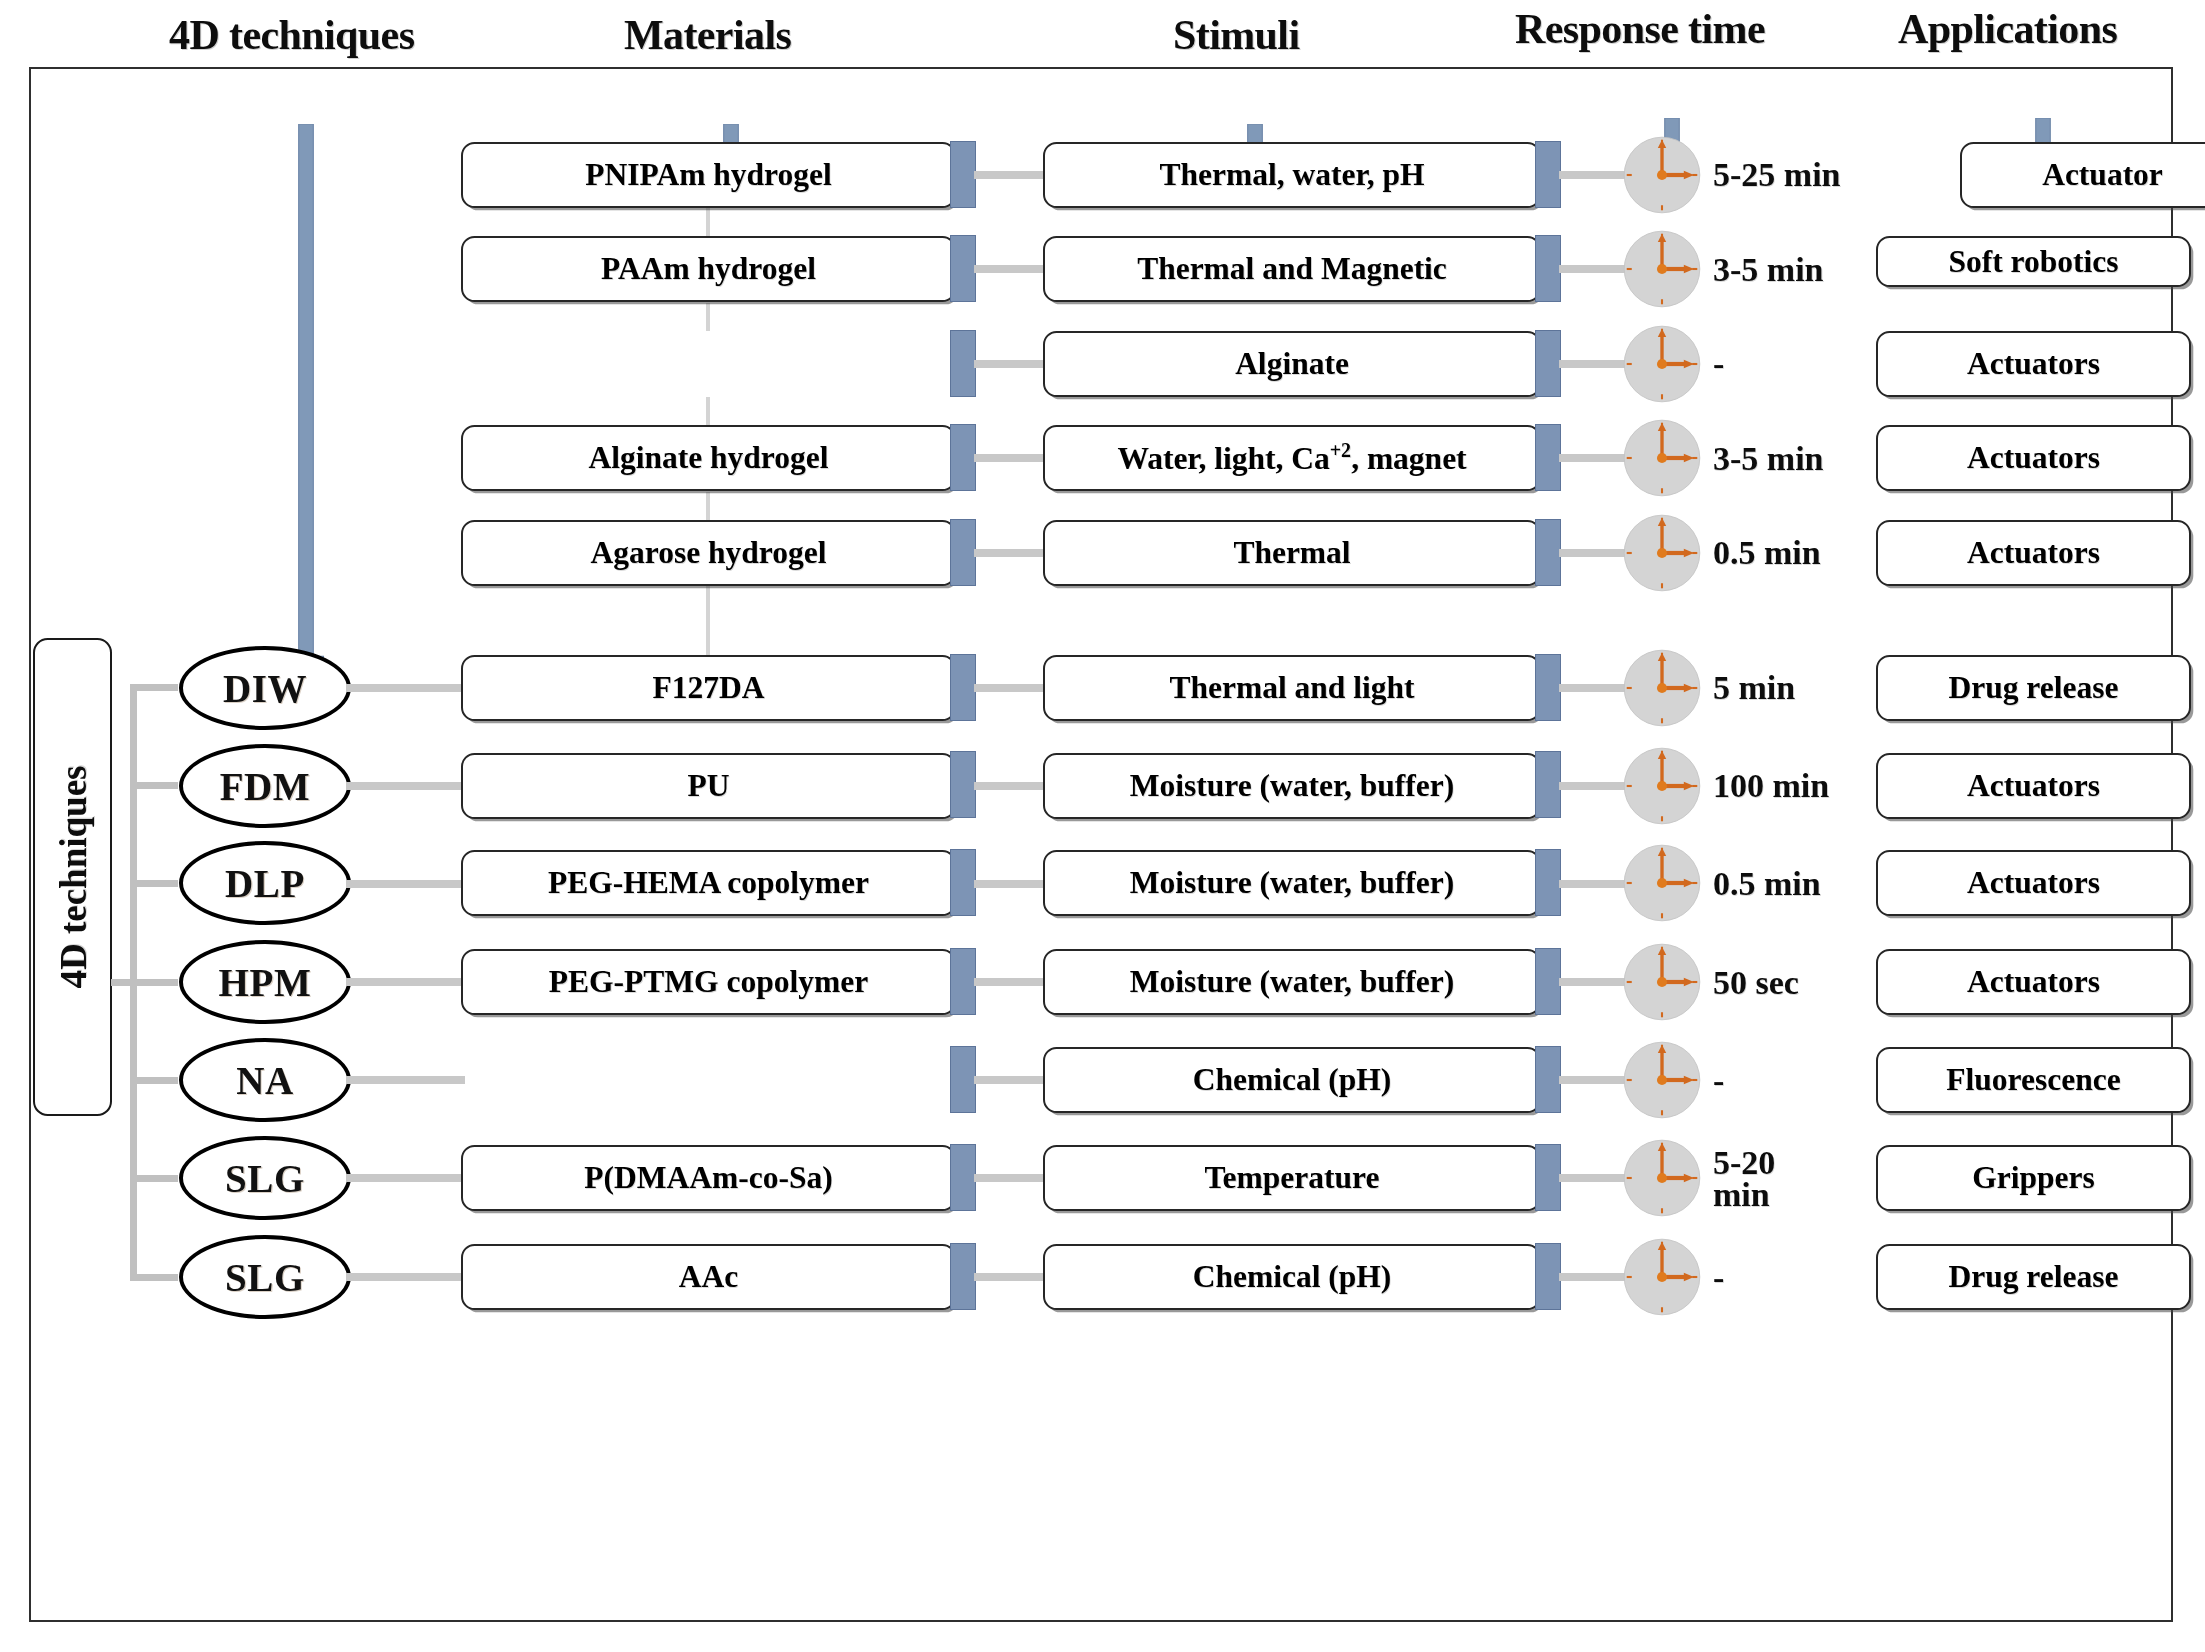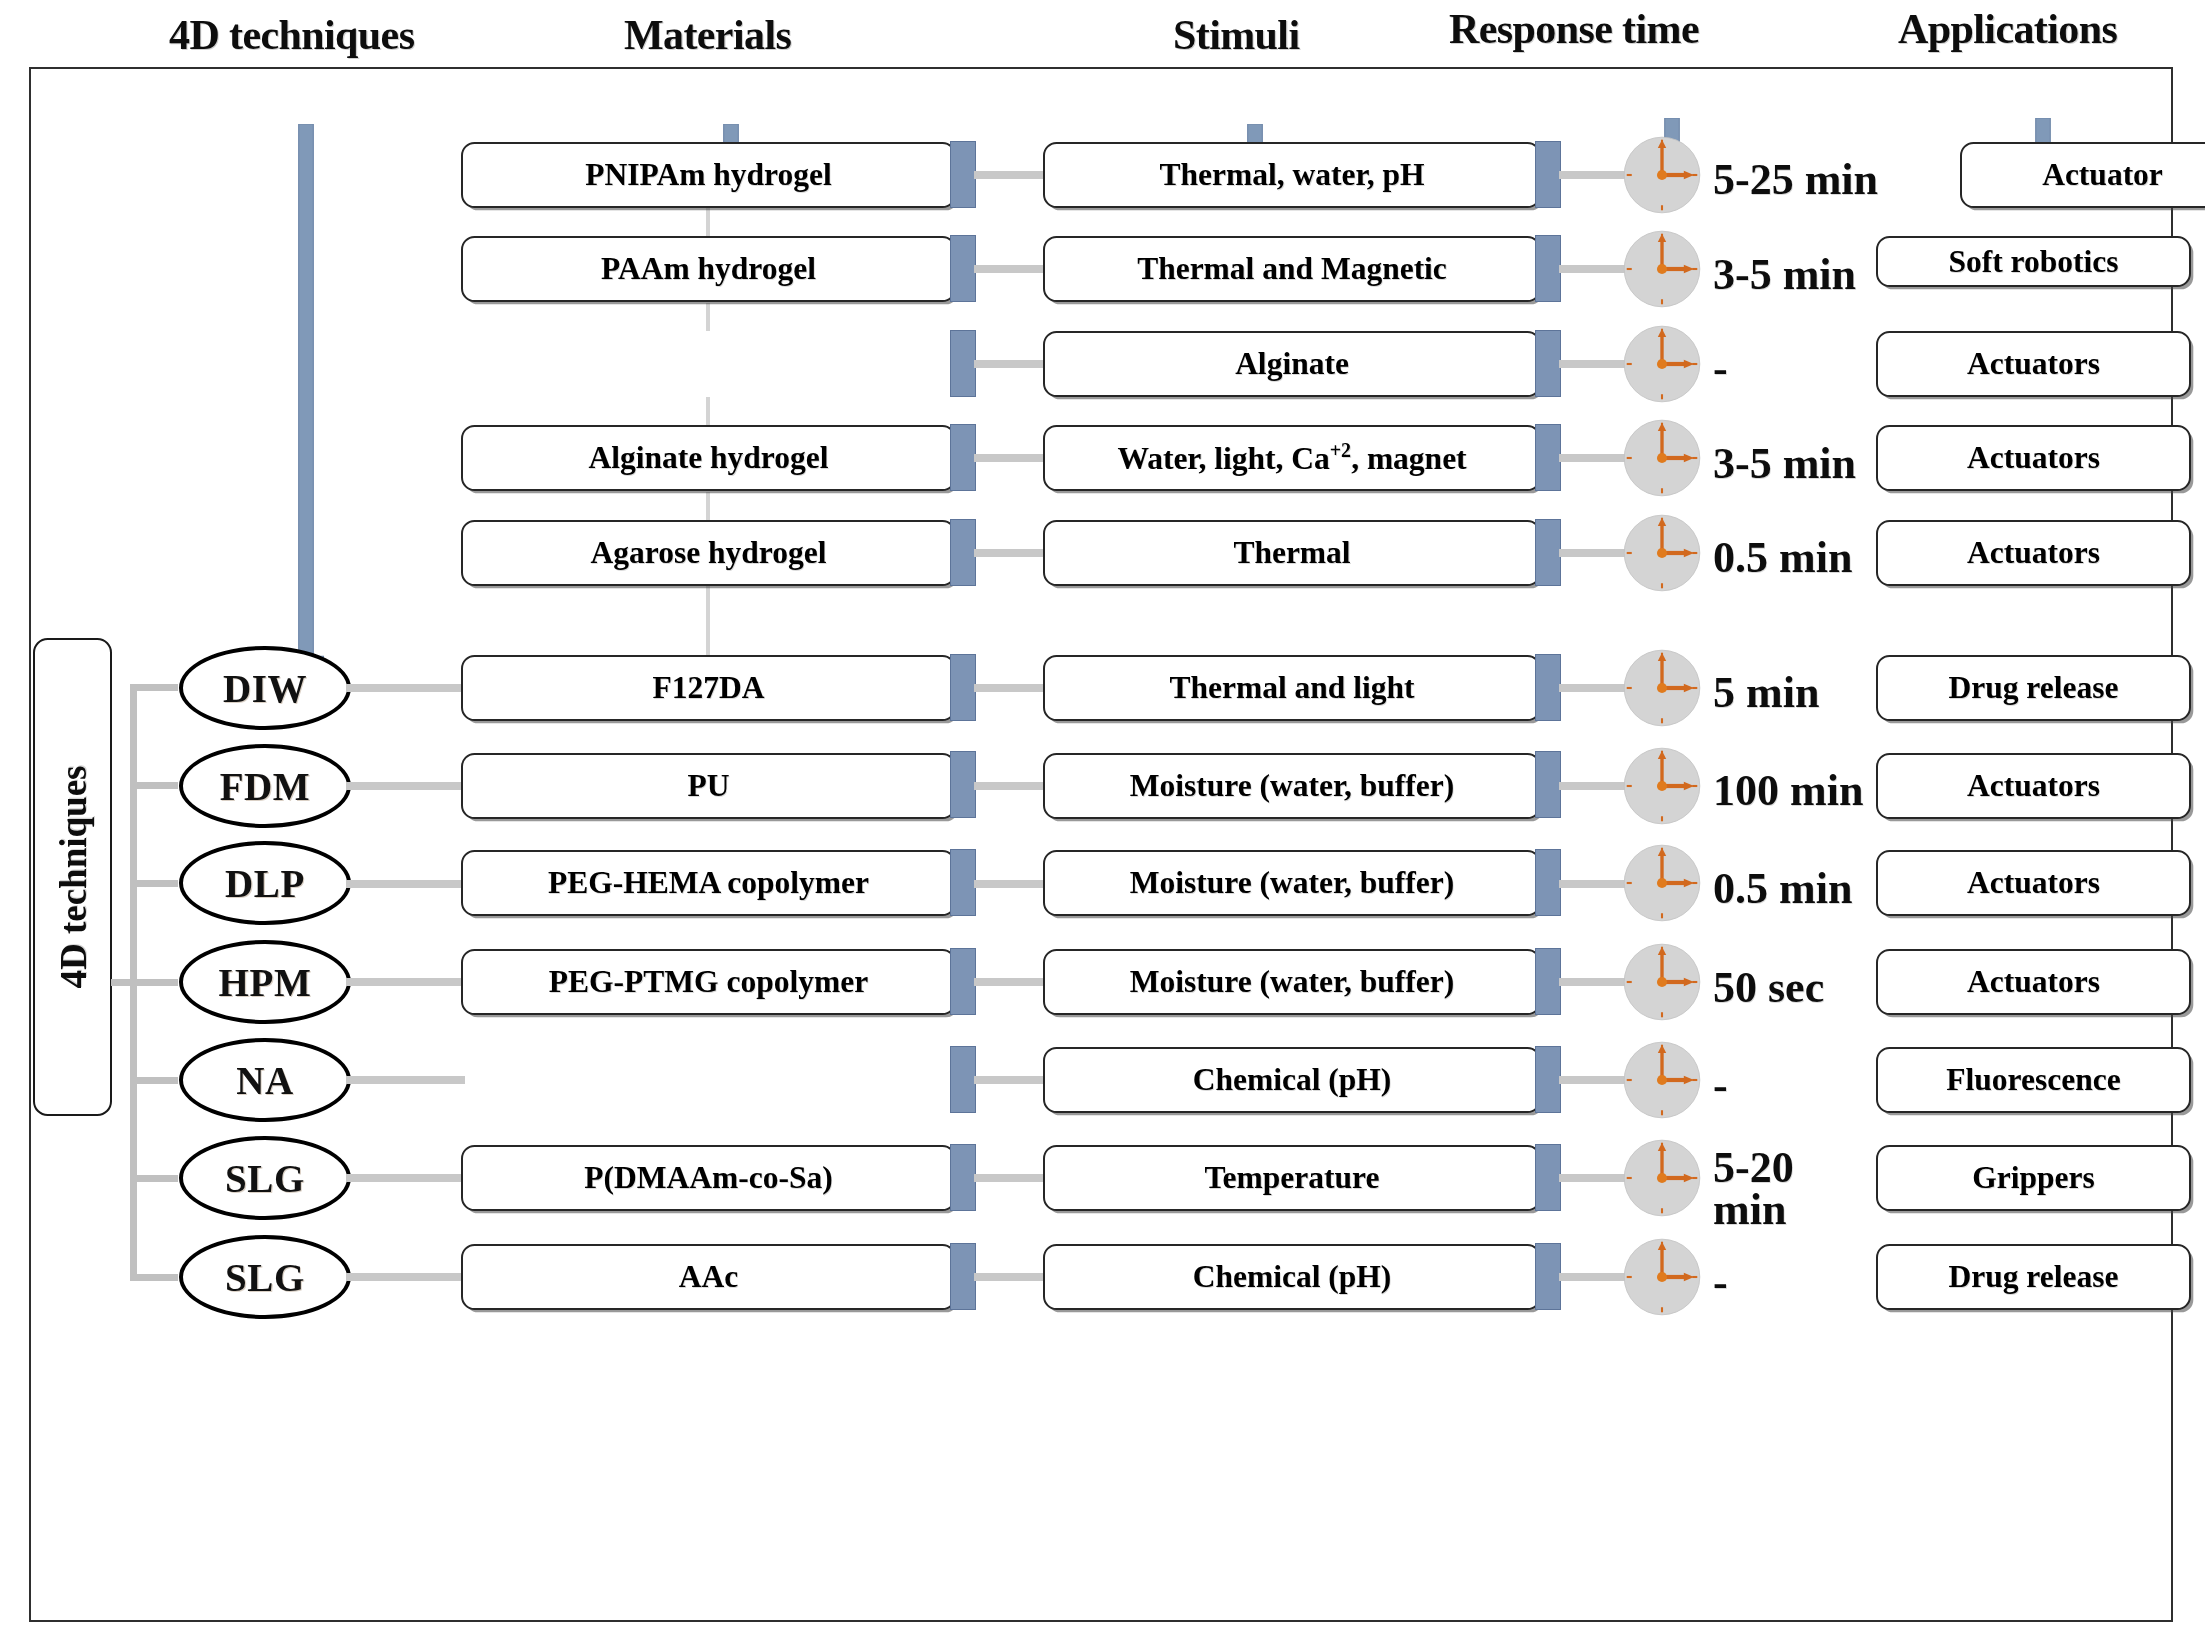--- a/index.html
+++ b/index.html
@@ -78,21 +78,21 @@
     border:1.1px solid #5d7499;
     box-sizing:border-box;
   }
   
   .link{
     position:absolute;height:7.9px;background:#c8c8c8;
   }
 
   
   .rtime{
-    position:absolute;font-size:44px;font-weight:bold;color:#0d0d0d;
+    position:absolute;font-size:34px;font-weight:bold;color:#0d0d0d;
     white-space:pre-line;line-height:.95;
     text-shadow:0.8px 0.8px 0 rgba(130,130,130,.3);
   }
 
   
   .vguide{
     position:absolute;width:3.9px;background:#d4d4d4;
   }
 </style>
 </head>
@@ -105,21 +105,21 @@
       <polygon points="19,0 45,0 45,946 64,946 32,1020 0,946 19,946" fill="#8099b8" stroke="#6d86a8" stroke-width="2"></polygon>
     </svg>
     <div class="col-head" style="left: 624px; top: 11.2px;">Materials</div>
     <svg width="36" height="79" style="position: absolute; left: 713px; top: 124px;" viewBox="0 0 64 140">
       <polygon points="19,0 45,0 45,66 64,66 32,140 0,66 19,66" fill="#8099b8" stroke="#6d86a8" stroke-width="2"></polygon>
     </svg>
     <div class="col-head" style="left: 1173px; top: 11.2px;">Stimuli</div>
     <svg width="36" height="79" style="position: absolute; left: 1237px; top: 124px;" viewBox="0 0 64 140">
       <polygon points="19,0 45,0 45,66 64,66 32,140 0,66 19,66" fill="#8099b8" stroke="#6d86a8" stroke-width="2"></polygon>
     </svg>
-    <div class="col-head" style="left: 1449px; top: 4.5px;">Response time</div>
+    <div class="col-head" style="left: 1515px; top: 4.5px;">Response time</div>
     <svg width="36" height="84" style="position: absolute; left: 1654px; top: 118px;" viewBox="0 0 64 150">
       <polygon points="19,0 45,0 45,76 64,76 32,150 0,76 19,76" fill="#8099b8" stroke="#6d86a8" stroke-width="2"></polygon>
     </svg>
     <div class="col-head" style="left: 1898px; top: 4.5px;">Applications</div>
     <svg width="36" height="84" style="position: absolute; left: 2025px; top: 118px;" viewBox="0 0 64 150">
       <polygon points="19,0 45,0 45,76 64,76 32,150 0,76 19,76" fill="#8099b8" stroke="#6d86a8" stroke-width="2"></polygon>
     </svg>
     <div class="left-label">
       <span>4D techniques</span>
     </div>

